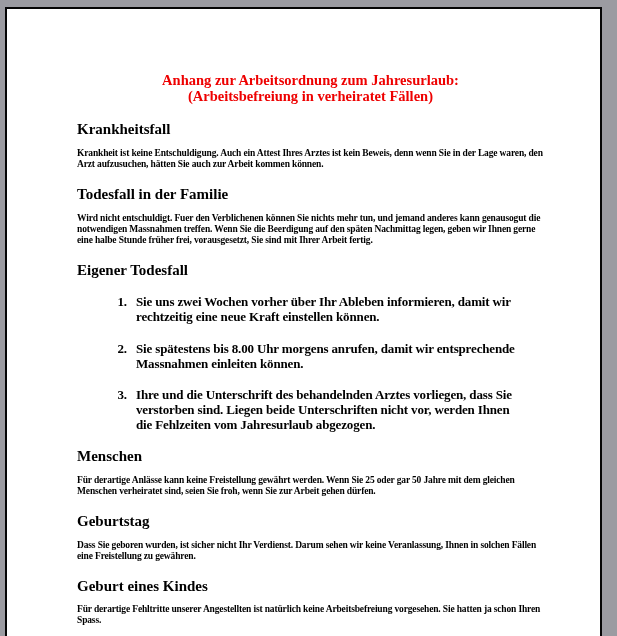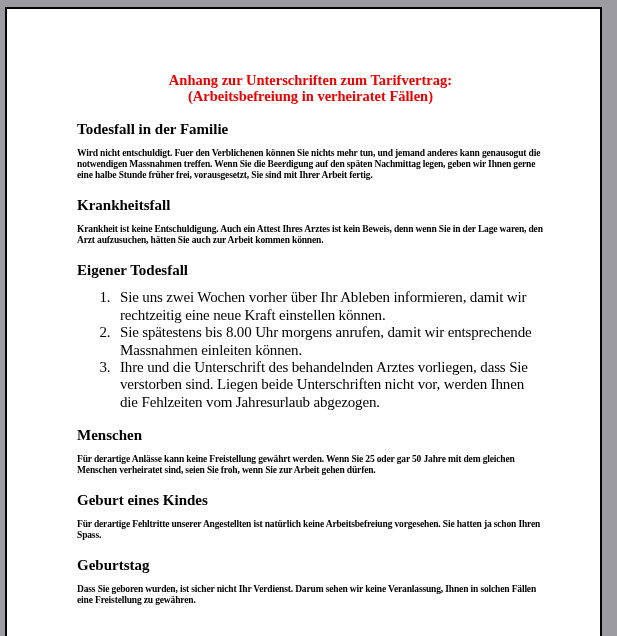--- a/index.html
+++ b/index.html
@@ -44,71 +44,71 @@
     color: #000000;
     margin: 0 0 13px 0;
     line-height: 1.16;
     letter-spacing: -0.15px;
   }
   ol.numbered-list {
     margin: 11px 0 13px 0;
     padding-left: 37px;
   }
   ol.numbered-list li {
-    font-size: 15px;
-    font-weight: normal;
+    font-size: 13px;
+    font-weight: bold;
     color: #000000;
     line-height: 1.16;
     letter-spacing: -0.15px;
     padding-left: 6px;
-    margin: 0;
+    margin: 16px;
   }
 </style>
 </head>
 <body>
 
 <div class="page">
   <div class="content">
 
     <div class="doc-title">
-      <div>Anhang zur Unterschriften zum Tarifvertrag:</div>
+      <div>Anhang zur Arbeitsordnung zum Jahresurlaub:</div>
       <div>(Arbeitsbefreiung in verheiratet Fällen)</div>
     </div>
 
     <section>
-      <h2 class="section-heading">Todesfall in der Familie</h2>
-      <p class="body-text">Wird nicht entschuldigt. Fuer den Verblichenen können Sie nichts mehr tun, und jemand anderes kann genausogut die notwendigen Massnahmen treffen. Wenn Sie die Beerdigung auf den späten Nachmittag legen, geben wir Ihnen gerne eine halbe Stunde früher frei, vorausgesetzt, Sie sind mit Ihrer Arbeit fertig.</p>
+      <h2 class="section-heading">Krankheitsfall</h2>
+      <p class="body-text">Krankheit ist keine Entschuldigung. Auch ein Attest Ihres Arztes ist kein Beweis, denn wenn Sie in der Lage waren, den Arzt aufzusuchen, hätten Sie auch zur Arbeit kommen können.</p>
     </section>
 
     <section>
-      <h2 class="section-heading">Krankheitsfall</h2>
-      <p class="body-text">Krankheit ist keine Entschuldigung. Auch ein Attest Ihres Arztes ist kein Beweis, denn wenn Sie in der Lage waren, den Arzt aufzusuchen, hätten Sie auch zur Arbeit kommen können.</p>
+      <h2 class="section-heading">Todesfall in der Familie</h2>
+      <p class="body-text">Wird nicht entschuldigt. Fuer den Verblichenen können Sie nichts mehr tun, und jemand anderes kann genausogut die notwendigen Massnahmen treffen. Wenn Sie die Beerdigung auf den späten Nachmittag legen, geben wir Ihnen gerne eine halbe Stunde früher frei, vorausgesetzt, Sie sind mit Ihrer Arbeit fertig.</p>
     </section>
 
     <section>
       <h2 class="section-heading">Eigener Todesfall</h2>
       <ol class="numbered-list">
         <li>Sie uns zwei Wochen vorher über Ihr Ableben informieren, damit wir rechtzeitig eine neue Kraft einstellen können.</li>
         <li>Sie spätestens bis 8.00 Uhr morgens anrufen, damit wir entsprechende Massnahmen einleiten können.</li>
         <li>Ihre und die Unterschrift des behandelnden Arztes vorliegen, dass Sie verstorben sind. Liegen beide Unterschriften nicht vor, werden Ihnen die Fehlzeiten vom Jahresurlaub abgezogen.</li>
       </ol>
     </section>
 
     <section>
       <h2 class="section-heading">Menschen</h2>
     </section>
 
     <section>
       <p class="body-text">Für derartige Anlässe kann keine Freistellung gewährt werden. Wenn Sie 25 oder gar 50 Jahre mit dem gleichen Menschen verheiratet sind, seien Sie froh, wenn Sie zur Arbeit gehen dürfen.</p>
     </section>
 
     <section>
-      <h2 class="section-heading">Geburt eines Kindes</h2>
-      <p class="body-text">Für derartige Fehltritte unserer Angestellten ist natürlich keine Arbeitsbefreiung vorgesehen. Sie hatten ja schon Ihren Spass.</p>
+      <h2 class="section-heading">Geburtstag</h2>
+      <p class="body-text">Dass Sie geboren wurden, ist sicher nicht Ihr Verdienst. Darum sehen wir keine Veranlassung, Ihnen in solchen Fällen eine Freistellung zu gewähren.</p>
     </section>
 
     <section>
-      <h2 class="section-heading">Geburtstag</h2>
-      <p class="body-text">Dass Sie geboren wurden, ist sicher nicht Ihr Verdienst. Darum sehen wir keine Veranlassung, Ihnen in solchen Fällen eine Freistellung zu gewähren.</p>
+      <h2 class="section-heading">Geburt eines Kindes</h2>
+      <p class="body-text">Für derartige Fehltritte unserer Angestellten ist natürlich keine Arbeitsbefreiung vorgesehen. Sie hatten ja schon Ihren Spass.</p>
     </section>
 
   </div>
 </div>
 
 </body></html>

